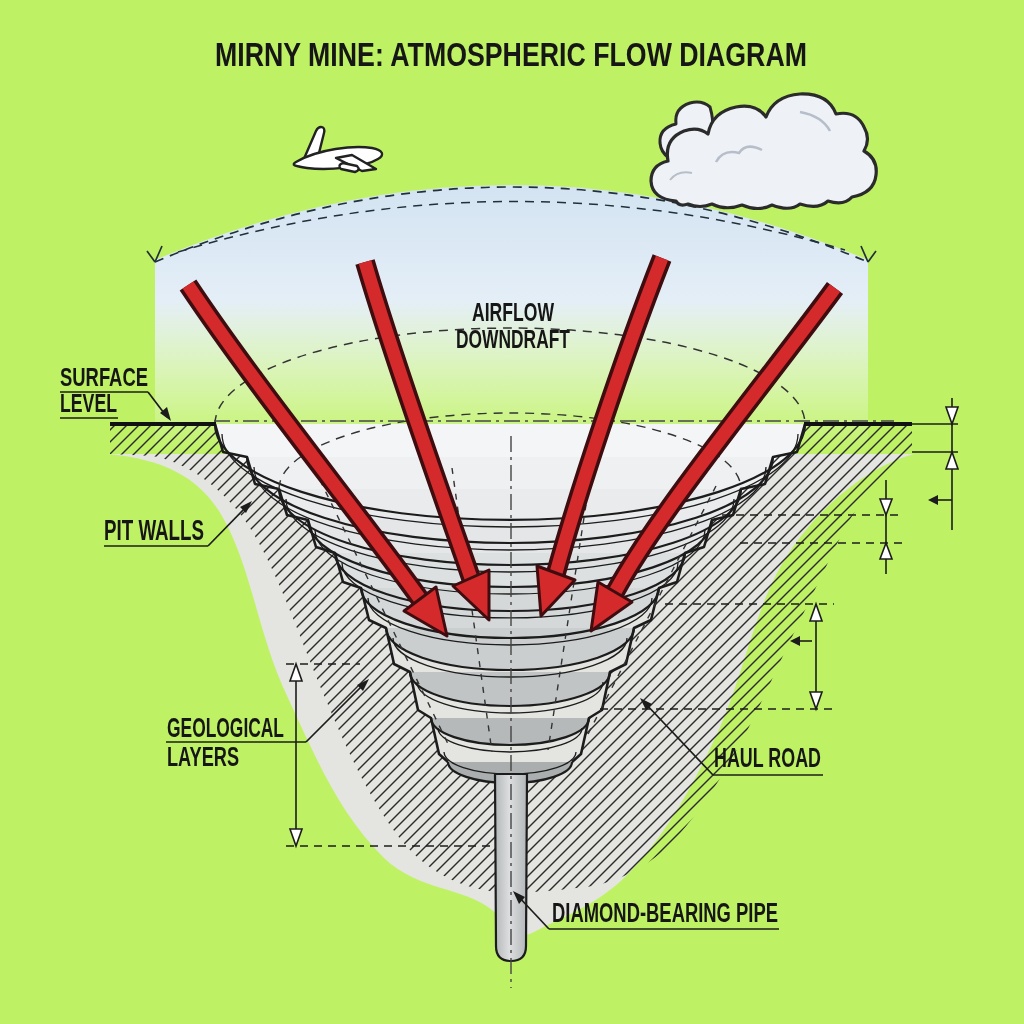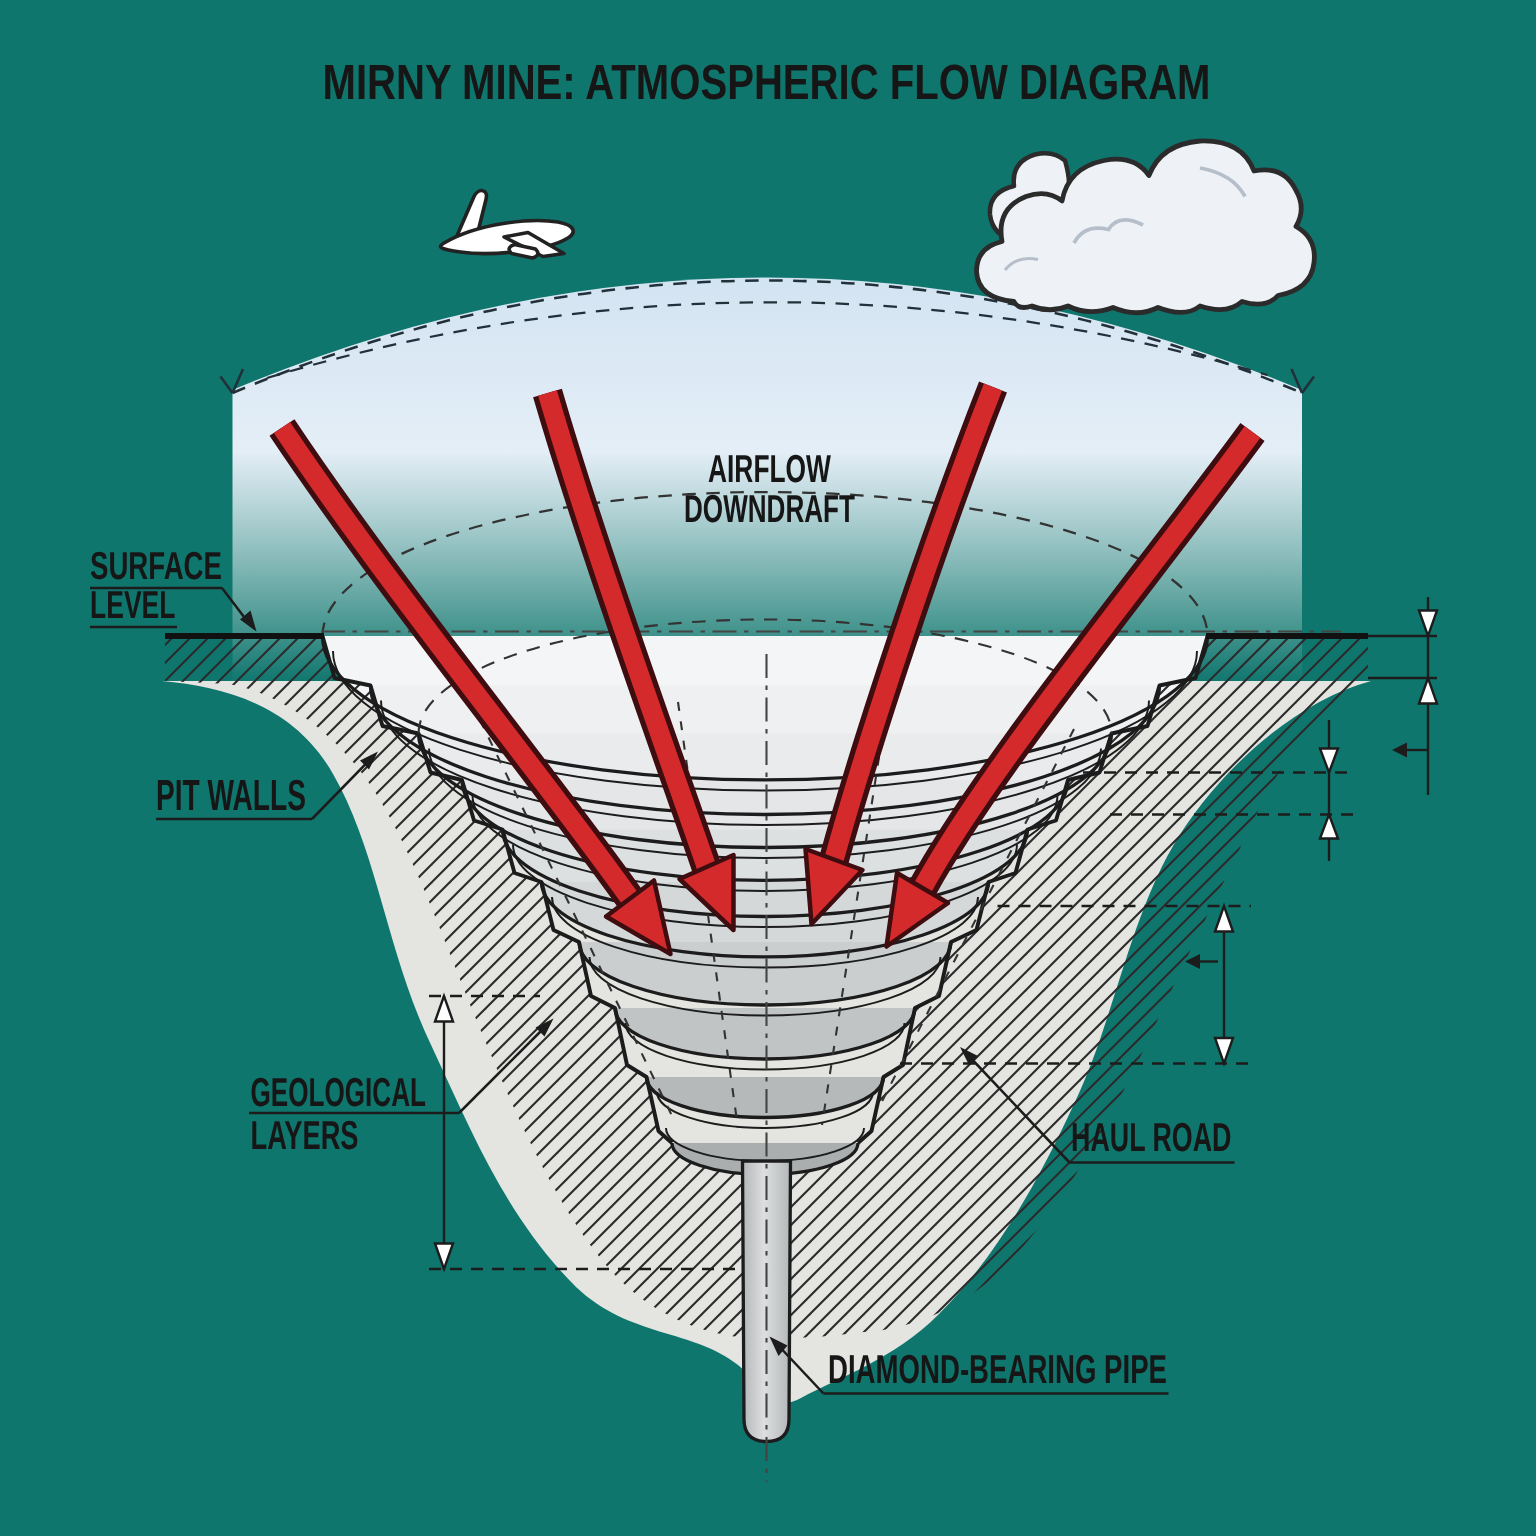--- a/index.html
+++ b/index.html
@@ -1,16 +1,16 @@
 <!DOCTYPE html>
 <html><head>
 <meta charset="utf-8">
 <style>
   html,body{margin:0;padding:0;background:#ffffff;}
-  #stage{position:relative;width:1024px;height:1024px;background:#0f766e;overflow:hidden;
+  #stage{position:relative;width:1024px;height:1024px;background:#bef264;overflow:hidden;
          font-family:"Liberation Sans",sans-serif;}
   svg{position:absolute;left:0;top:0;}
   text{font-family:"Liberation Sans",sans-serif;font-weight:bold;fill:#161616;}
 </style>
 </head>
 <body>
 
 <div id="stage">
 <svg width="1024" height="1024" viewBox="0 0 1024 1024">
   <defs>

